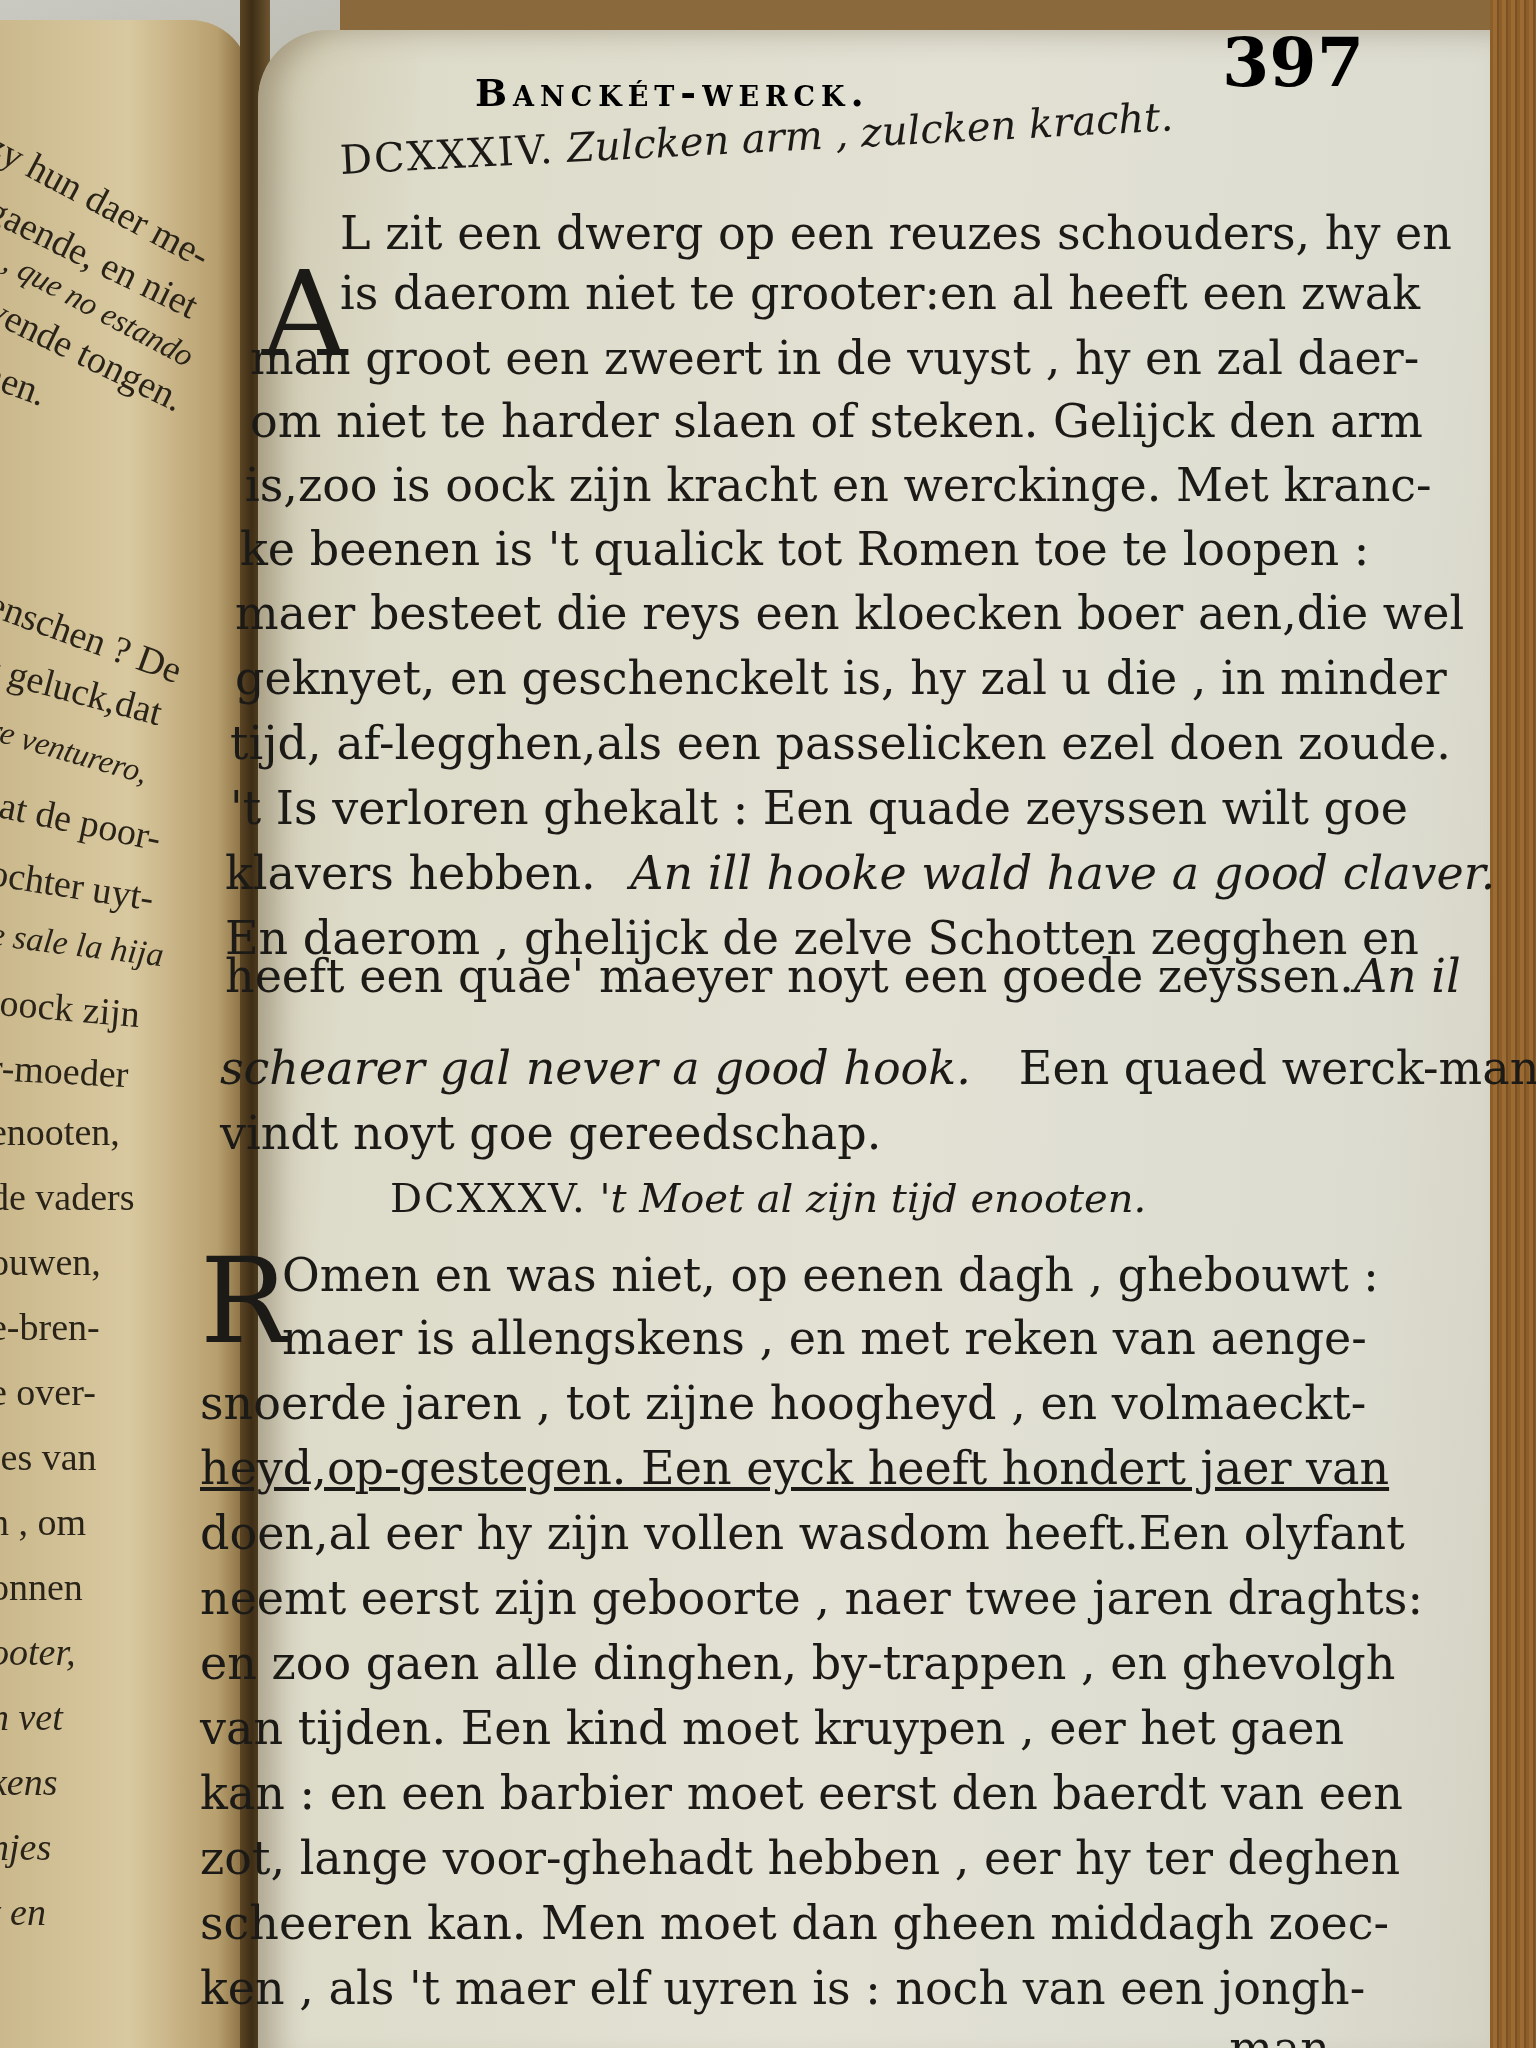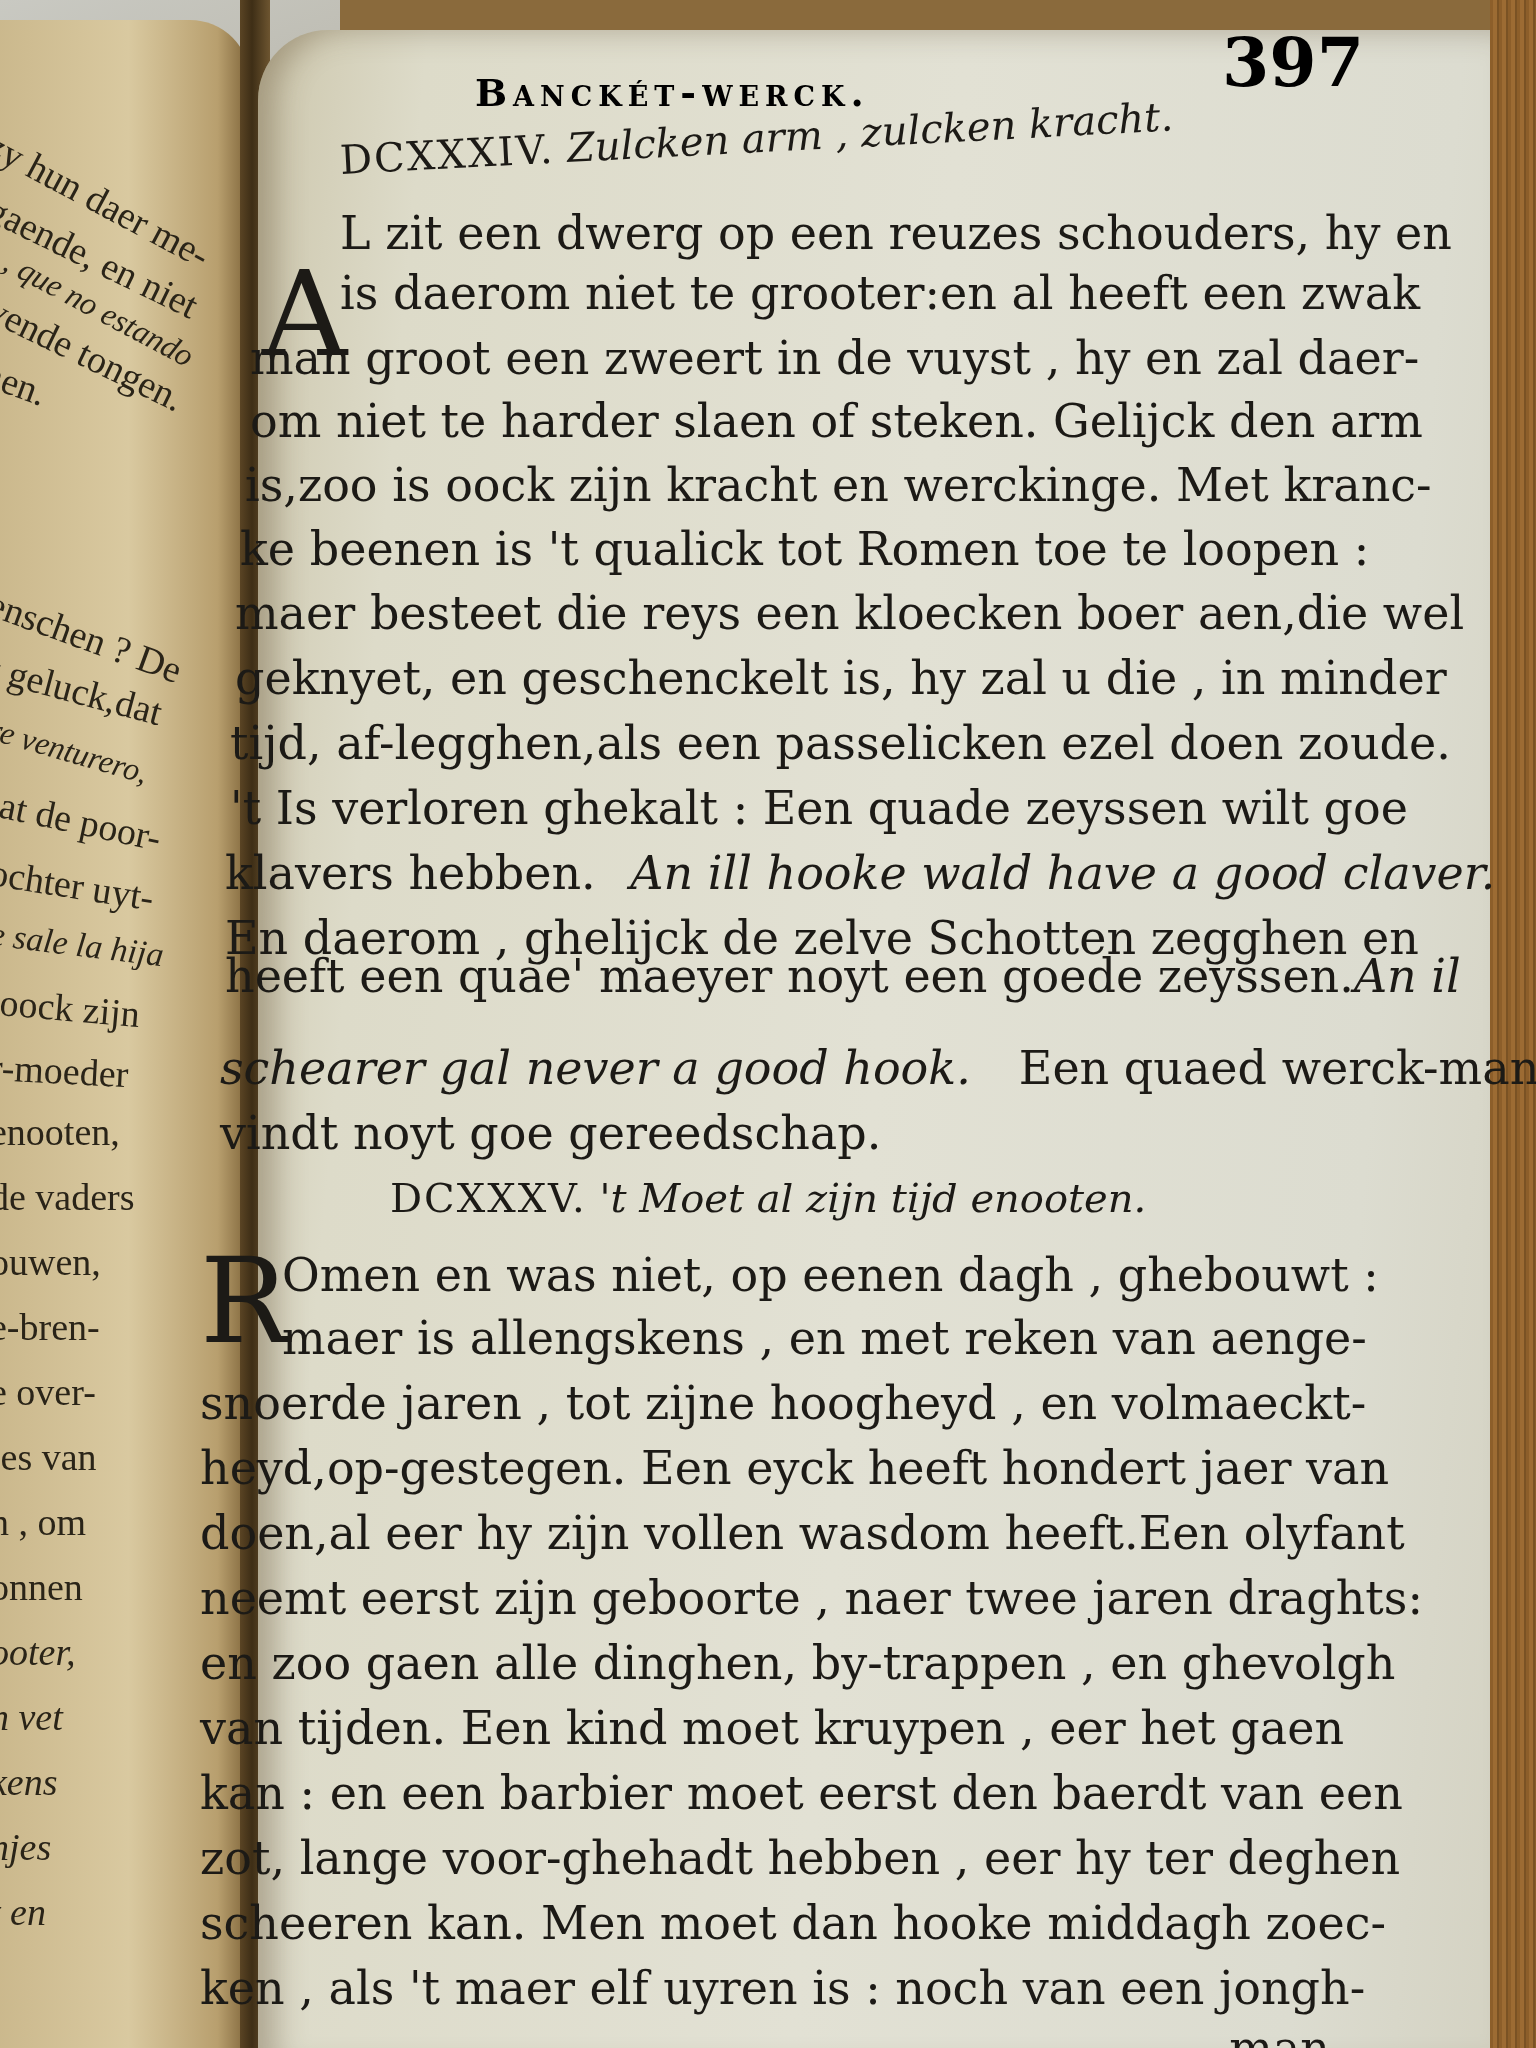--- a/index.html
+++ b/index.html
@@ -145,24 +145,24 @@
     <div class="line noj" style="top:1080px;left:20px;width:auto;">vindt noyt goe gereedschap.</div>
 
     <div class="line noj heading" style="top:1148px;left:190px;width:auto;">
       <span style="font-style:normal;letter-spacing:2px;">DCXXXV.</span>
       <span>'t Moet al zijn tijd enooten.</span>
     </div>
     <div class="dropcap" style="left:0px;top:1212px;">R</div>
     <div class="line" style="top:1222px;left:82px;width:1048px;">Omen en was niet, op eenen dagh , ghebouwt :</div>
     <div class="line" style="top:1285px;left:82px;width:1048px;">maer is allengskens ,  en met  reken van aenge-</div>
     <div class="line" style="top:1350px;left:0;width:1130px;">snoerde jaren , tot zijne hoogheyd , en volmaeckt-</div>
-    <div class="line" style="top:1415px;left:0;width:1130px;">heyd,op-gestegen.  Een eyck heeft hondert jaer van</div>
+    <div class="line" style="top:1415px;left:0;width:1130px;text-decoration:underline;">heyd,op-gestegen.  Een eyck heeft hondert jaer van</div>
     <div class="line" style="top:1480px;left:0;width:1130px;">doen,al eer hy zijn vollen wasdom heeft.Een olyfant</div>
     <div class="line" style="top:1545px;left:0;width:1130px;">neemt eerst zijn geboorte , naer twee jaren draghts:</div>
     <div class="line" style="top:1610px;left:0;width:1130px;">en zoo gaen alle dinghen, by-trappen , en ghevolgh</div>
     <div class="line" style="top:1675px;left:0;width:1130px;">van tijden.  Een  kind moet  kruypen , eer  het gaen</div>
     <div class="line" style="top:1740px;left:0;width:1130px;">kan :  en een  barbier moet eerst den baerdt van een</div>
     <div class="line" style="top:1805px;left:0;width:1130px;">zot, lange voor-ghehadt hebben , eer hy ter deghen</div>
-    <div class="line" style="top:1870px;left:0;width:1130px;">scheeren kan.  Men moet dan hooke middagh zoec-</div>
+    <div class="line" style="top:1870px;left:0;width:1130px;">scheeren kan.  Men moet dan gheen middagh zoec-</div>
     <div class="line" style="top:1935px;left:0;width:1130px;">ken , als 't maer elf uyren is :  noch van een jongh-</div>
     <div class="line right" style="top:1995px;left:0;width:1130px;">man</div>
   </div>
 </div>
 
 </body></html>

